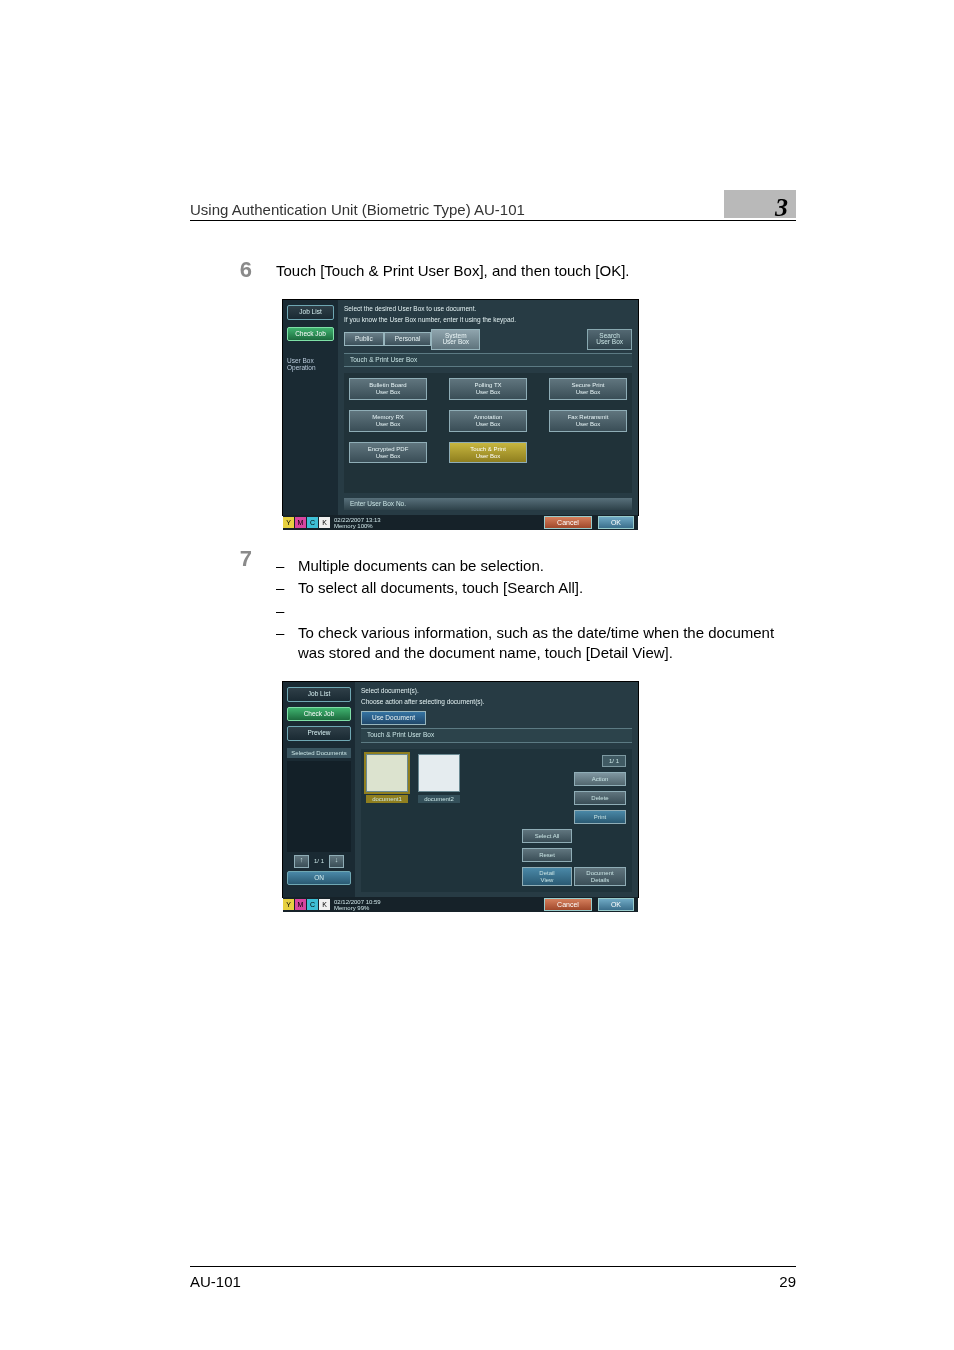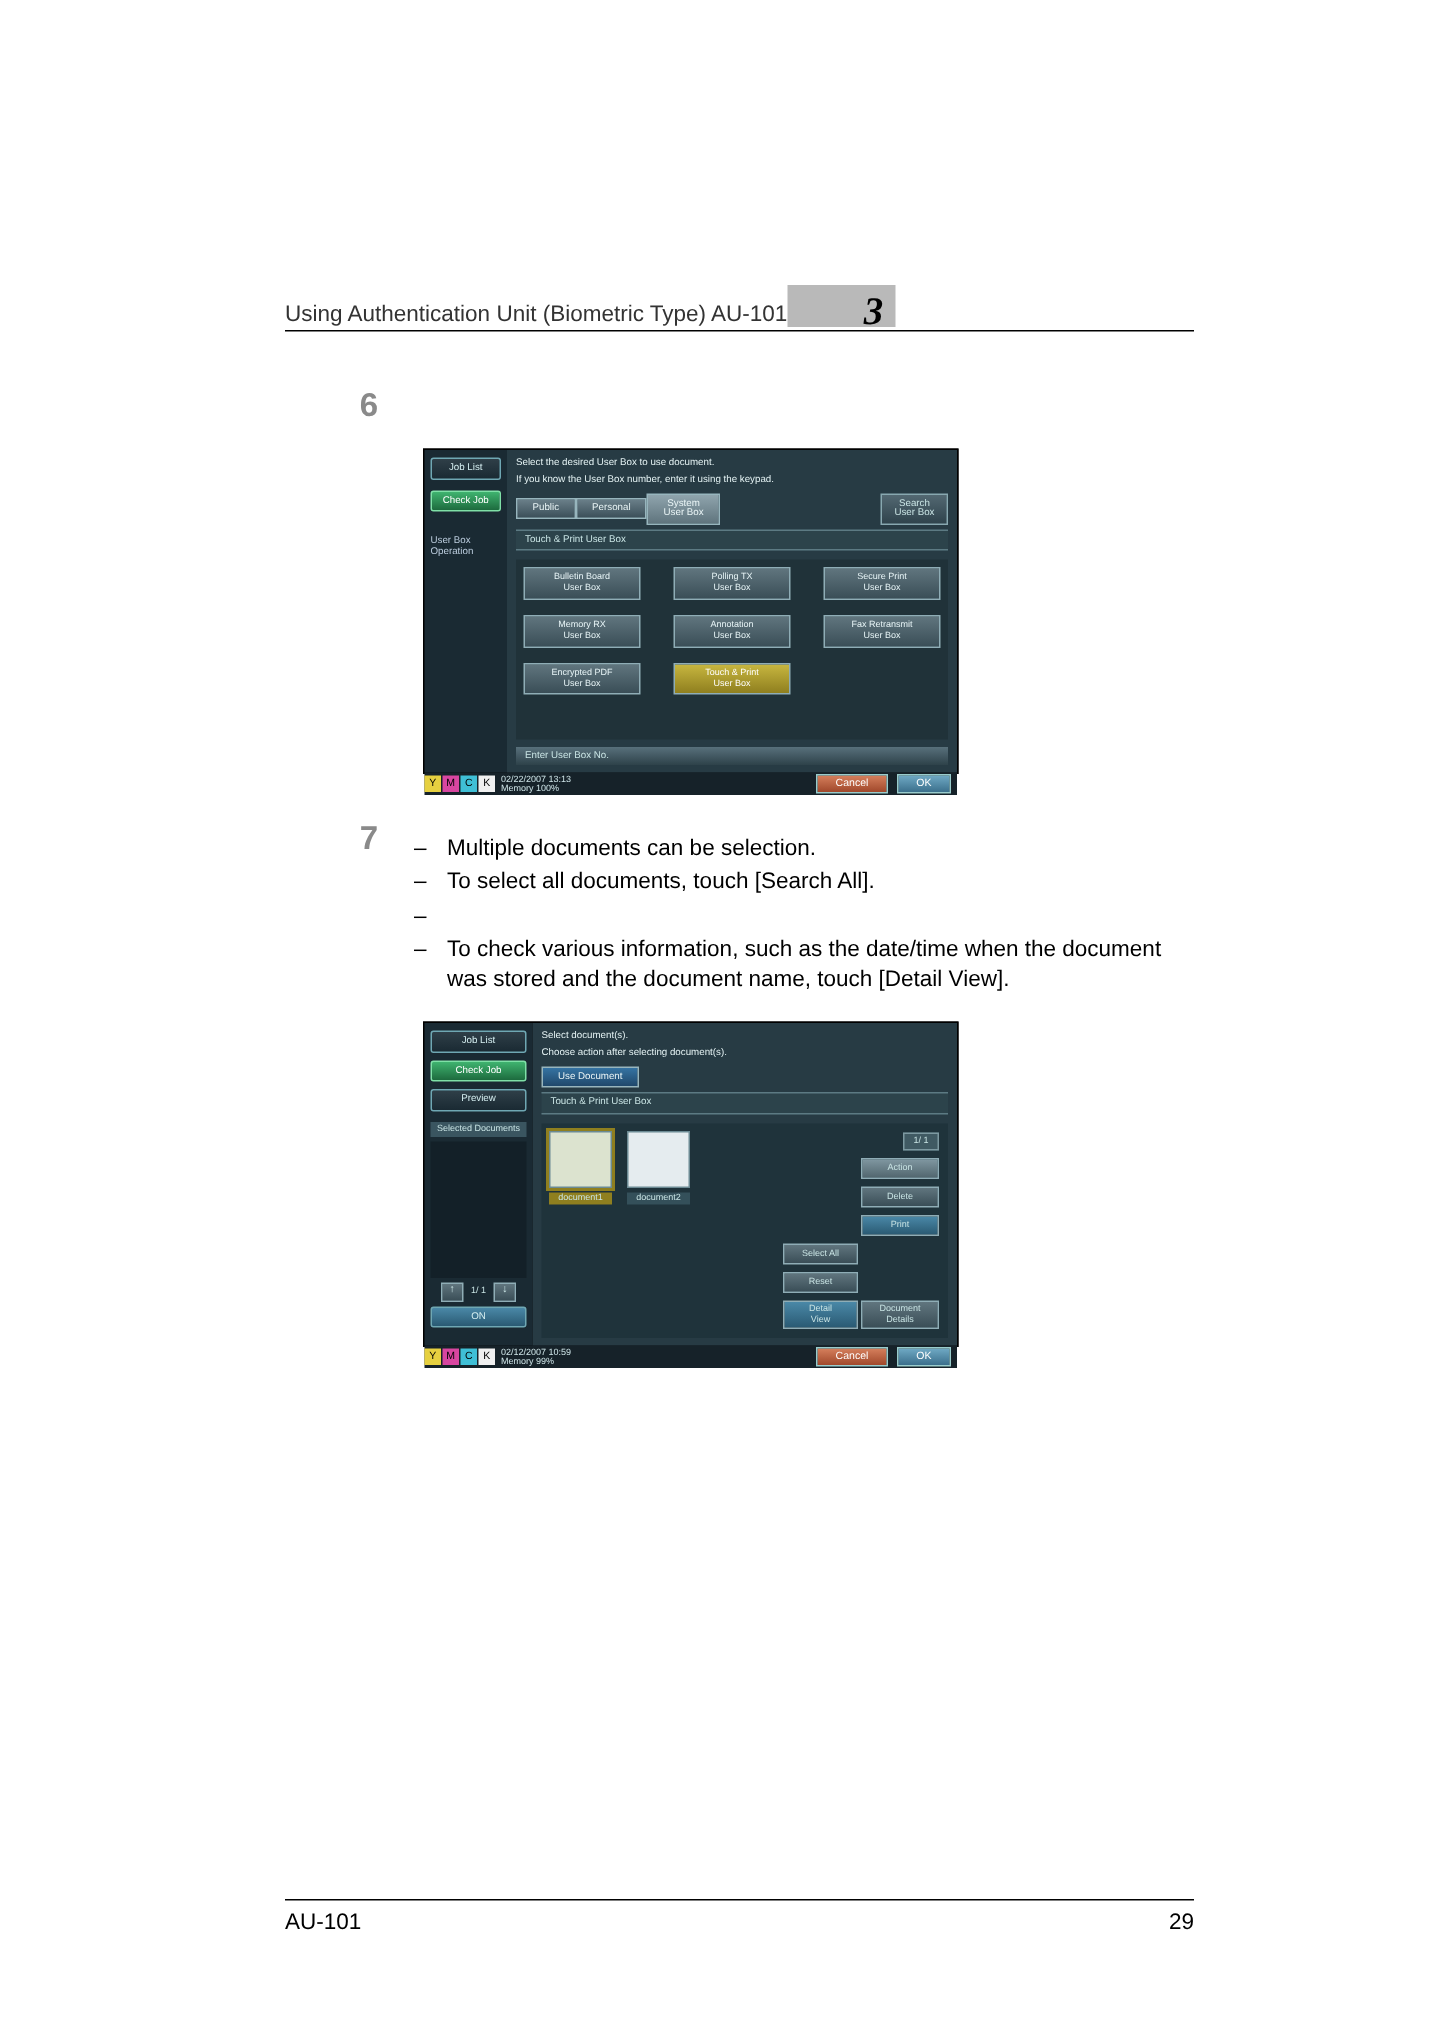--- a/index.html
+++ b/index.html
@@ -13,20 +13,21 @@
     position: relative;
     box-sizing: border-box;
   }
   .page {
     padding: 190px 158px 60px 190px;
     position: relative;
   }
   .running-head {
     display: flex;
     align-items: flex-end;
+    justify-content: space-between;
     border-bottom: 1px solid #000;
     padding-bottom: 2px;
     margin-bottom: 40px;
   }
   .running-head-text {
     font-size: 15px;
     color: #333;
   }
   .chapter-badge {
     width: 72px;
@@ -222,20 +223,21 @@
 
   <div class="running-head">
     <div class="running-head-text">Using Authentication Unit (Biometric Type) AU-101</div>
     <div class="chapter-badge">
       <span class="num">3</span>
     </div>
   </div>
 
   <div class="step">
     <div class="step-num">6</div>
+    <div class="step-body">Touch [Touch &amp; Print User Box], and then touch [OK].</div>
   </div>
 
   <div class="screenshot scr1">
     <div class="scr-row">
       <div class="scr-left">
         <div class="pill">Job List</div>
         <div class="pill green">Check Job</div>
         <div class="side-label" style="white-space: pre-line;">User Box
 Operation</div>
       </div>

